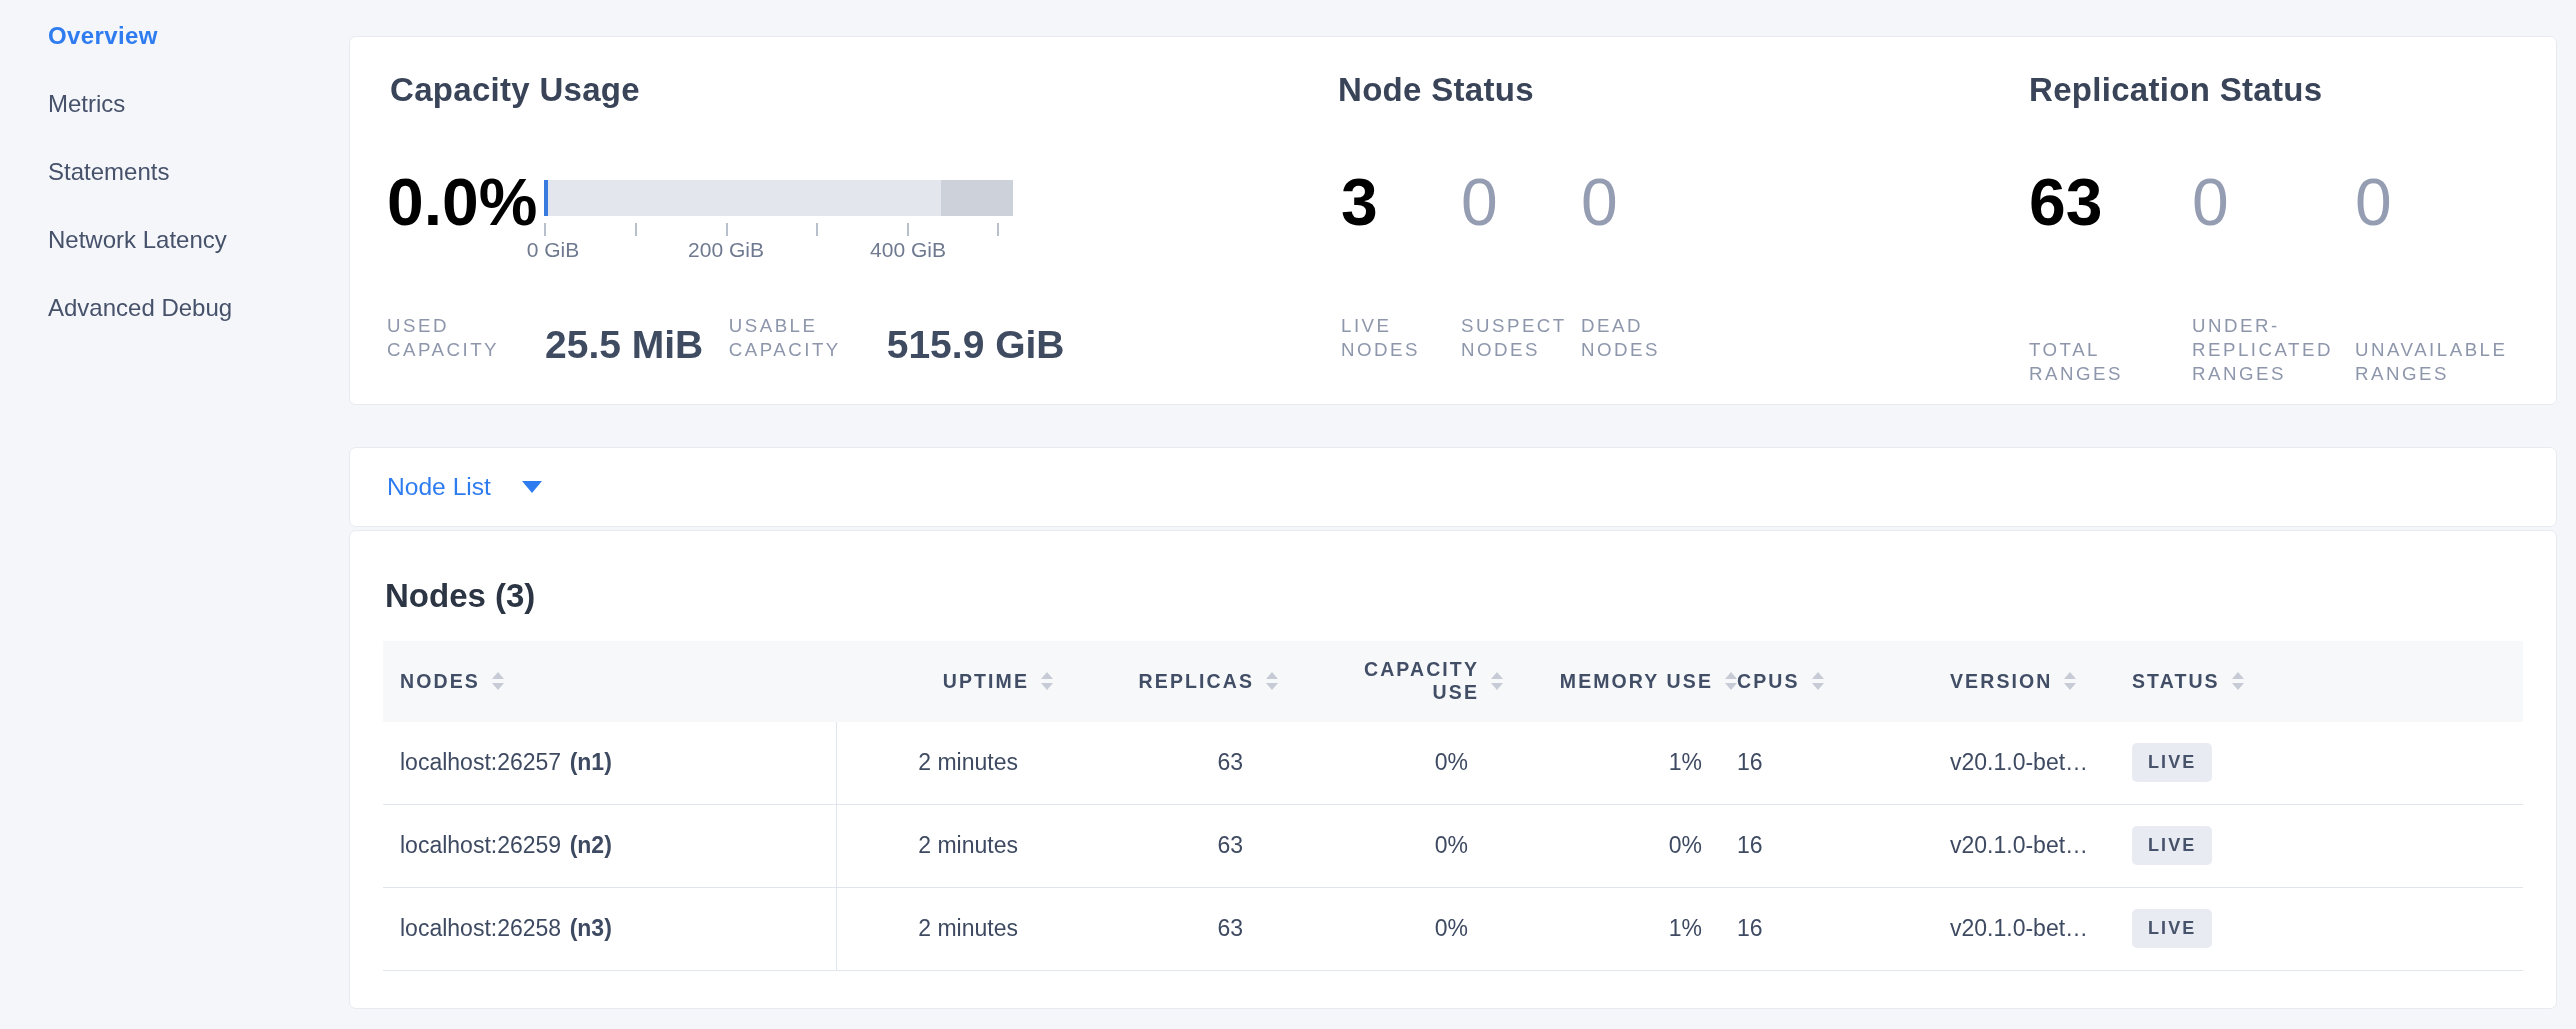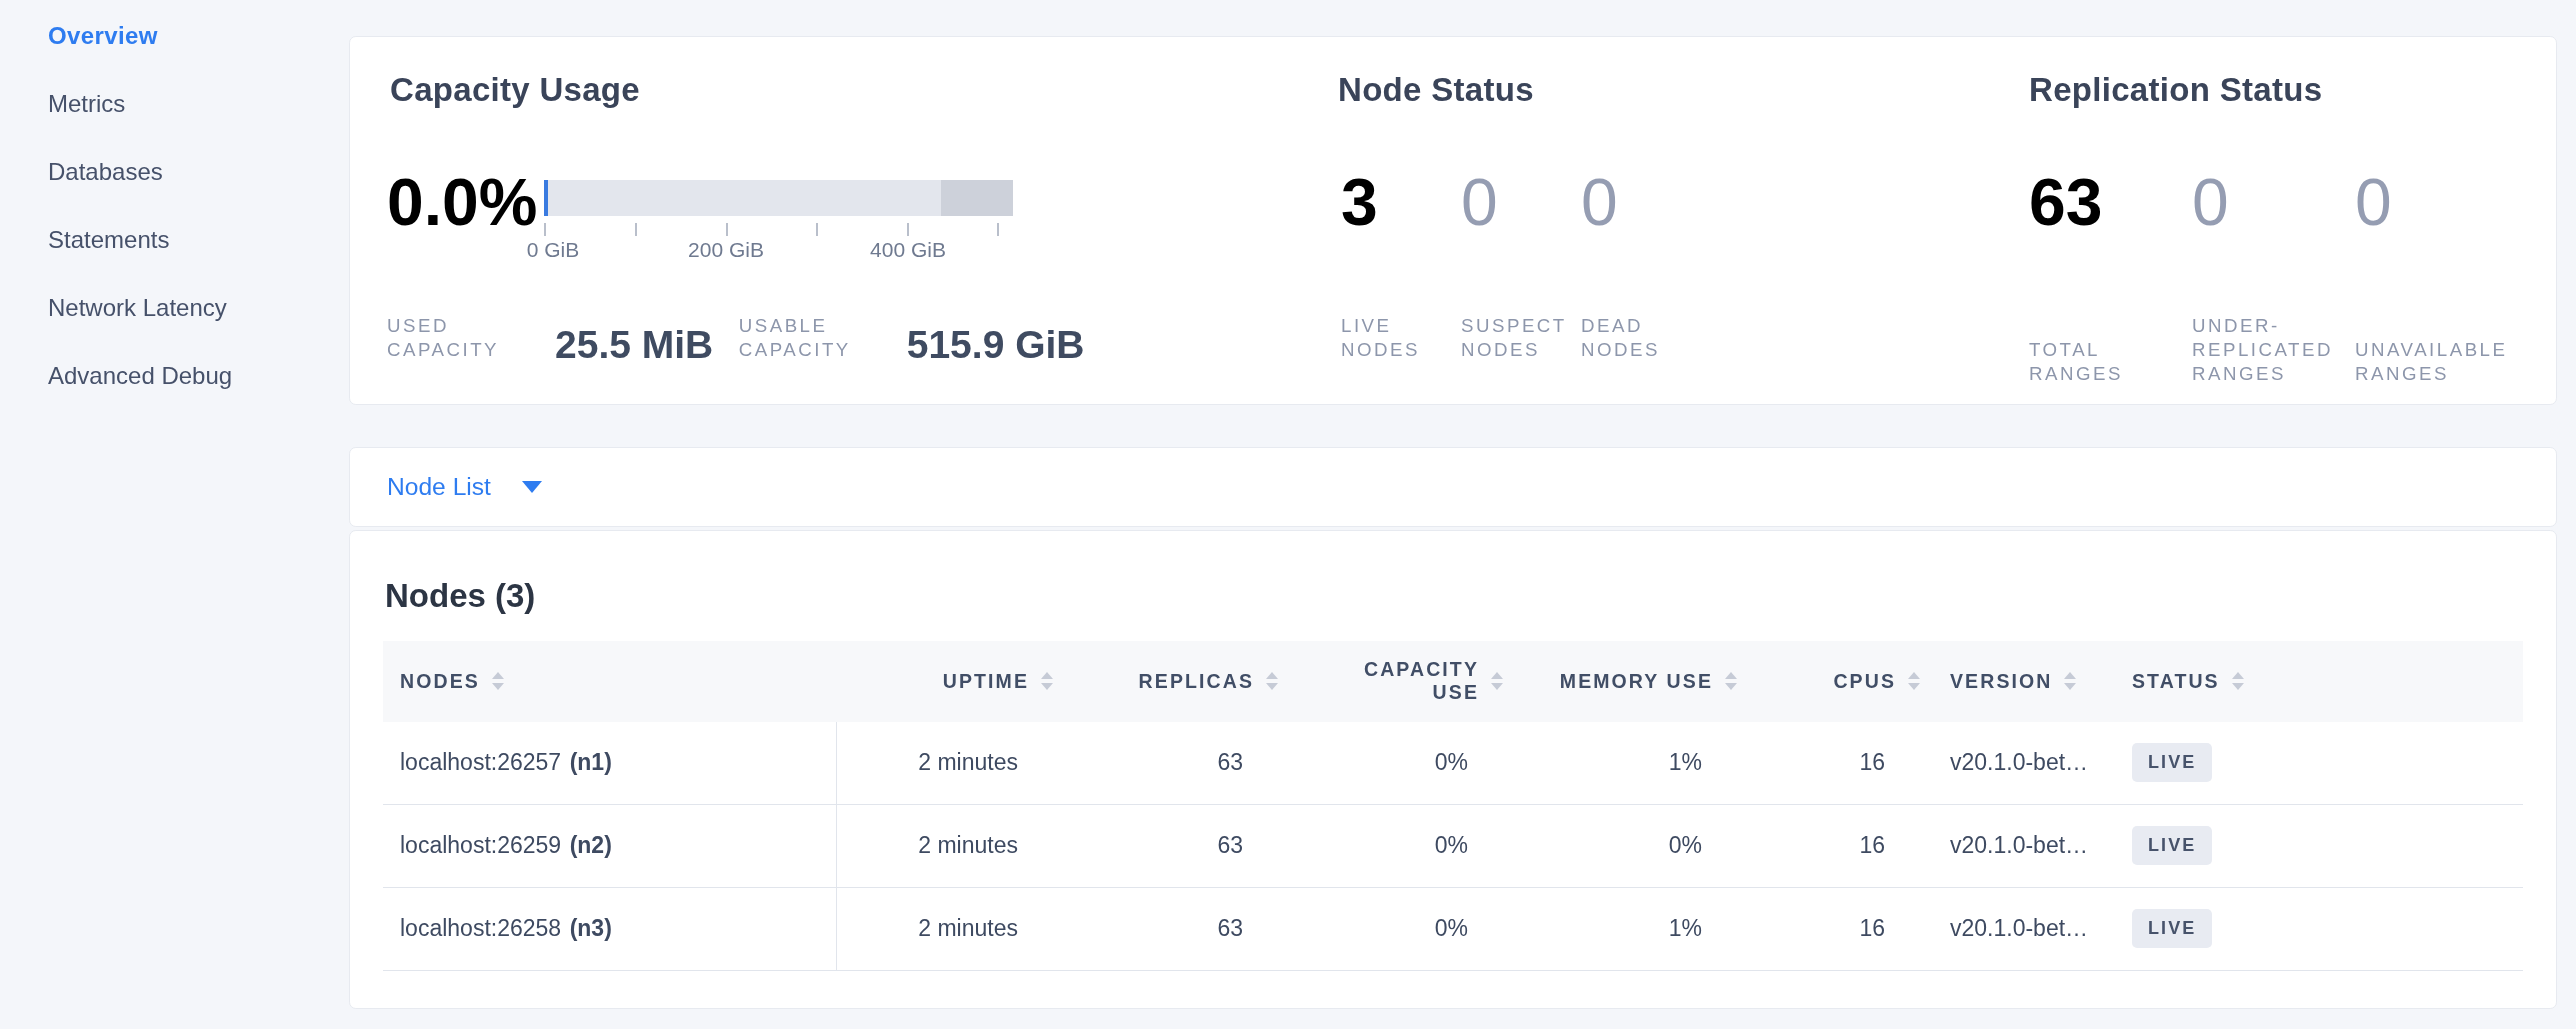--- a/index.html
+++ b/index.html
@@ -53,21 +53,21 @@
   .bar-dark{ position:absolute; right:0; top:0; height:36px; width:72px; background:#cdd1da; }
   .bar-used{ position:absolute; left:0; top:0; height:36px; width:4.2px; background:#3a7be0; }
   .ticks{ position:relative; height:20.4px; }
   .tick{ position:absolute; top:6.8px; width:1.7px; height:13.6px; background:#b9bfcb; }
   .tick-labels{ position:relative; height:25.5px; margin-top:1.7px; }
   .tick-label{ position:absolute; transform:translateX(-50%); font-size:21px; color:#6f7a90; white-space:nowrap; }
   
   .cap-stats{ position:absolute; left:37px; top:277px; display:flex; align-items:flex-end; }
   .cap-stat{ display:flex; align-items:flex-end; }
   .cap-stat .small-label{ width:136px; }
-  .stat-value{ font-size:39px; font-weight:700; color:#3f4b61; line-height:34px; margin-left:32px; white-space:nowrap; }
+  .stat-value{ font-size:39px; font-weight:700; color:#3f4b61; line-height:34px; margin-left:22px; white-space:nowrap; }
   .gap2{ margin-left:25.5px; }
   
   .view-select{ display:flex; align-items:center; height:100%; padding-left:37px; cursor:pointer; width:255px; }
   .view-select-label{ font-size:24.6px; color:#2e7cf0; }
   .caret{ width:0; height:0; margin-left:31px; border-left:10.2px solid transparent;
           border-right:10.2px solid transparent; border-top:12px solid #2e7cf0; }
   
   .nodes-heading{ position:absolute; left:35px; top:46px; font-size:33px; font-weight:700; color:#2c3544; }
   .tbl{ position:absolute; left:33px; top:110px; width:2140px; font-size:23px; }
   .thead{ display:flex; align-items:center; height:81px; background:#f7f8fa; }
@@ -77,42 +77,41 @@
   .sort{ display:inline-flex; flex-direction:column; margin-left:12px; }
   .sort i{ display:block; width:0; height:0; border-left:6px solid transparent; border-right:6px solid transparent; }
   .sort .up{ border-bottom:7.6px solid #c6cbd6; margin-bottom:4.2px; }
   .sort .dn{ border-top:7.6px solid #c6cbd6; }
   .trow{ display:flex; align-items:center; height:83px; border-bottom:0.8px solid #e1e5ec; color:#3e4a61; }
   .c1{ width:454px; padding-left:17px; justify-content:flex-start; }
   .c2{ width:216px; justify-content:flex-end; }
   .c3{ width:225px; justify-content:flex-end; }
   .c4{ width:225px; justify-content:flex-end; }
   .c5{ width:234px; justify-content:flex-end; }
-  .c6{ width:183px; justify-content:flex-end; }
+  .c6{ width:183px; }
   .c7{ width:178px; padding-left:30px; justify-content:flex-start; }
   .c8{ width:424px; padding-left:34px; justify-content:flex-start; }
   .td{ display:flex; align-items:center; }
   .td.num{ padding-right:35px; }
   .trow .c1{ align-self:stretch; display:flex; align-items:center; border-right:0.8px solid #e1e5ec; }
   .node-name{ font-weight:bold; margin-left:8.5px; }
   .badge{
     background:#e8ebf2; color:#47536b; font-size:18px; font-weight:bold;
     letter-spacing:2.1px; padding:9.3px 16px; border-radius:5.1px;
   }
   .version{ white-space:nowrap; }
 </style>
 </head>
 <body>
 
 <div class="app">
 
   <nav class="sidebar">
     <a class="side-item active">Overview</a>
     <a class="side-item">Metrics</a>
-    <a class="side-item">Databases</a>
     <a class="side-item">Statements</a>
     <a class="side-item">Network Latency</a>
     <a class="side-item">Advanced Debug</a>
   </nav>
 
   <main class="main">
 
     <section class="card overview">
 
       <h2 class="p-title t-capacity">Capacity Usage</h2>

